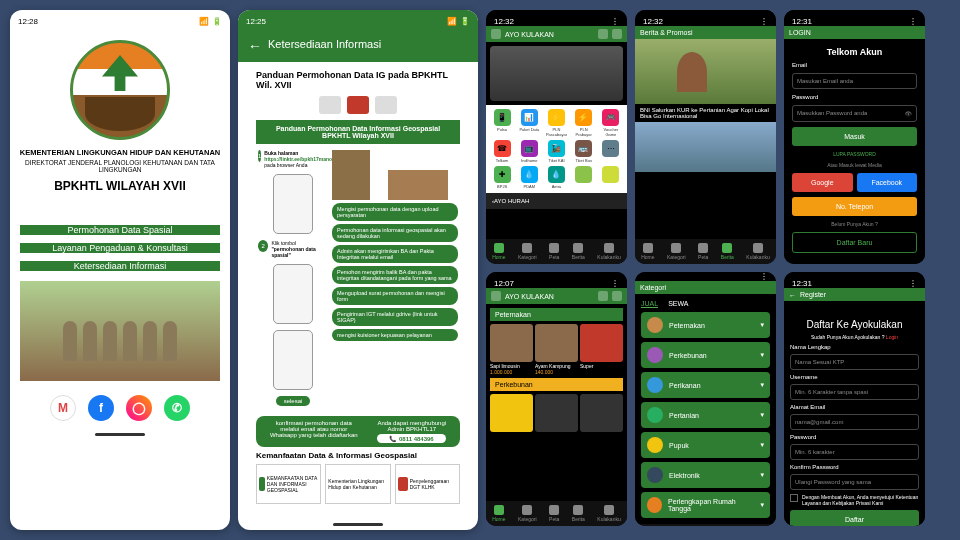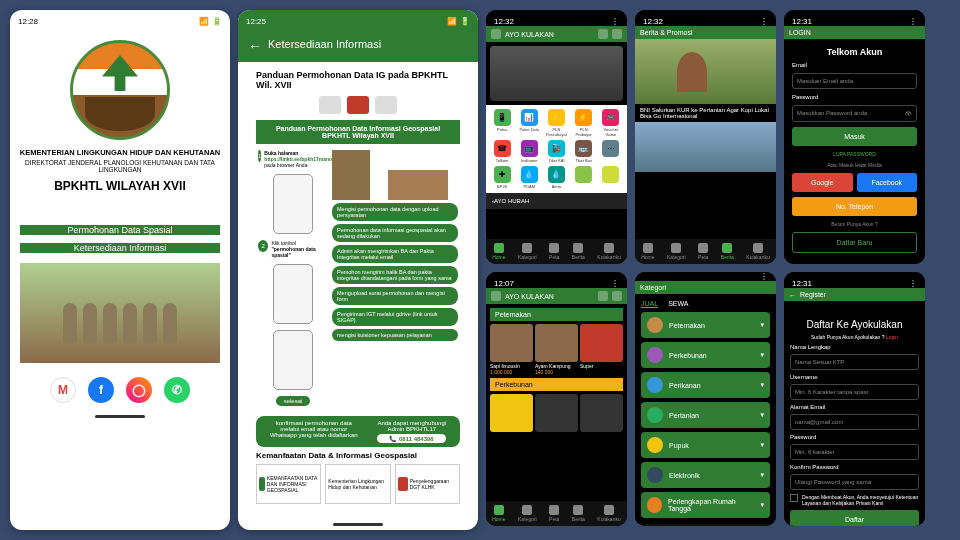--- a/index.html
+++ b/index.html
@@ -113,20 +113,21 @@
       <span>📶 🔋</span>
     </div>
   <div class="logo-circ">
       <div class="tree"></div>
       <div class="roots"></div>
     </div>
   <div class="org">KEMENTERIAN LINGKUNGAN HIDUP DAN KEHUTANAN</div>
   <div class="org2">DIREKTORAT JENDERAL PLANOLOGI KEHUTANAN DAN TATA LINGKUNGAN</div>
   <div class="ttl">BPKHTL WILAYAH XVII</div>
   <div class="btn-g">Permohonan Data Spasial</div>
+  <div class="btn-g">Layanan Pengaduan &amp; Konsultasi</div>
   <div class="btn-g">Ketersediaan Informasi</div>
   <div class="photo">
       <div class="ppl">
         <i></i>
         <i></i>
         <i></i>
         <i></i>
         <i></i>
         <i></i>
       </div>

